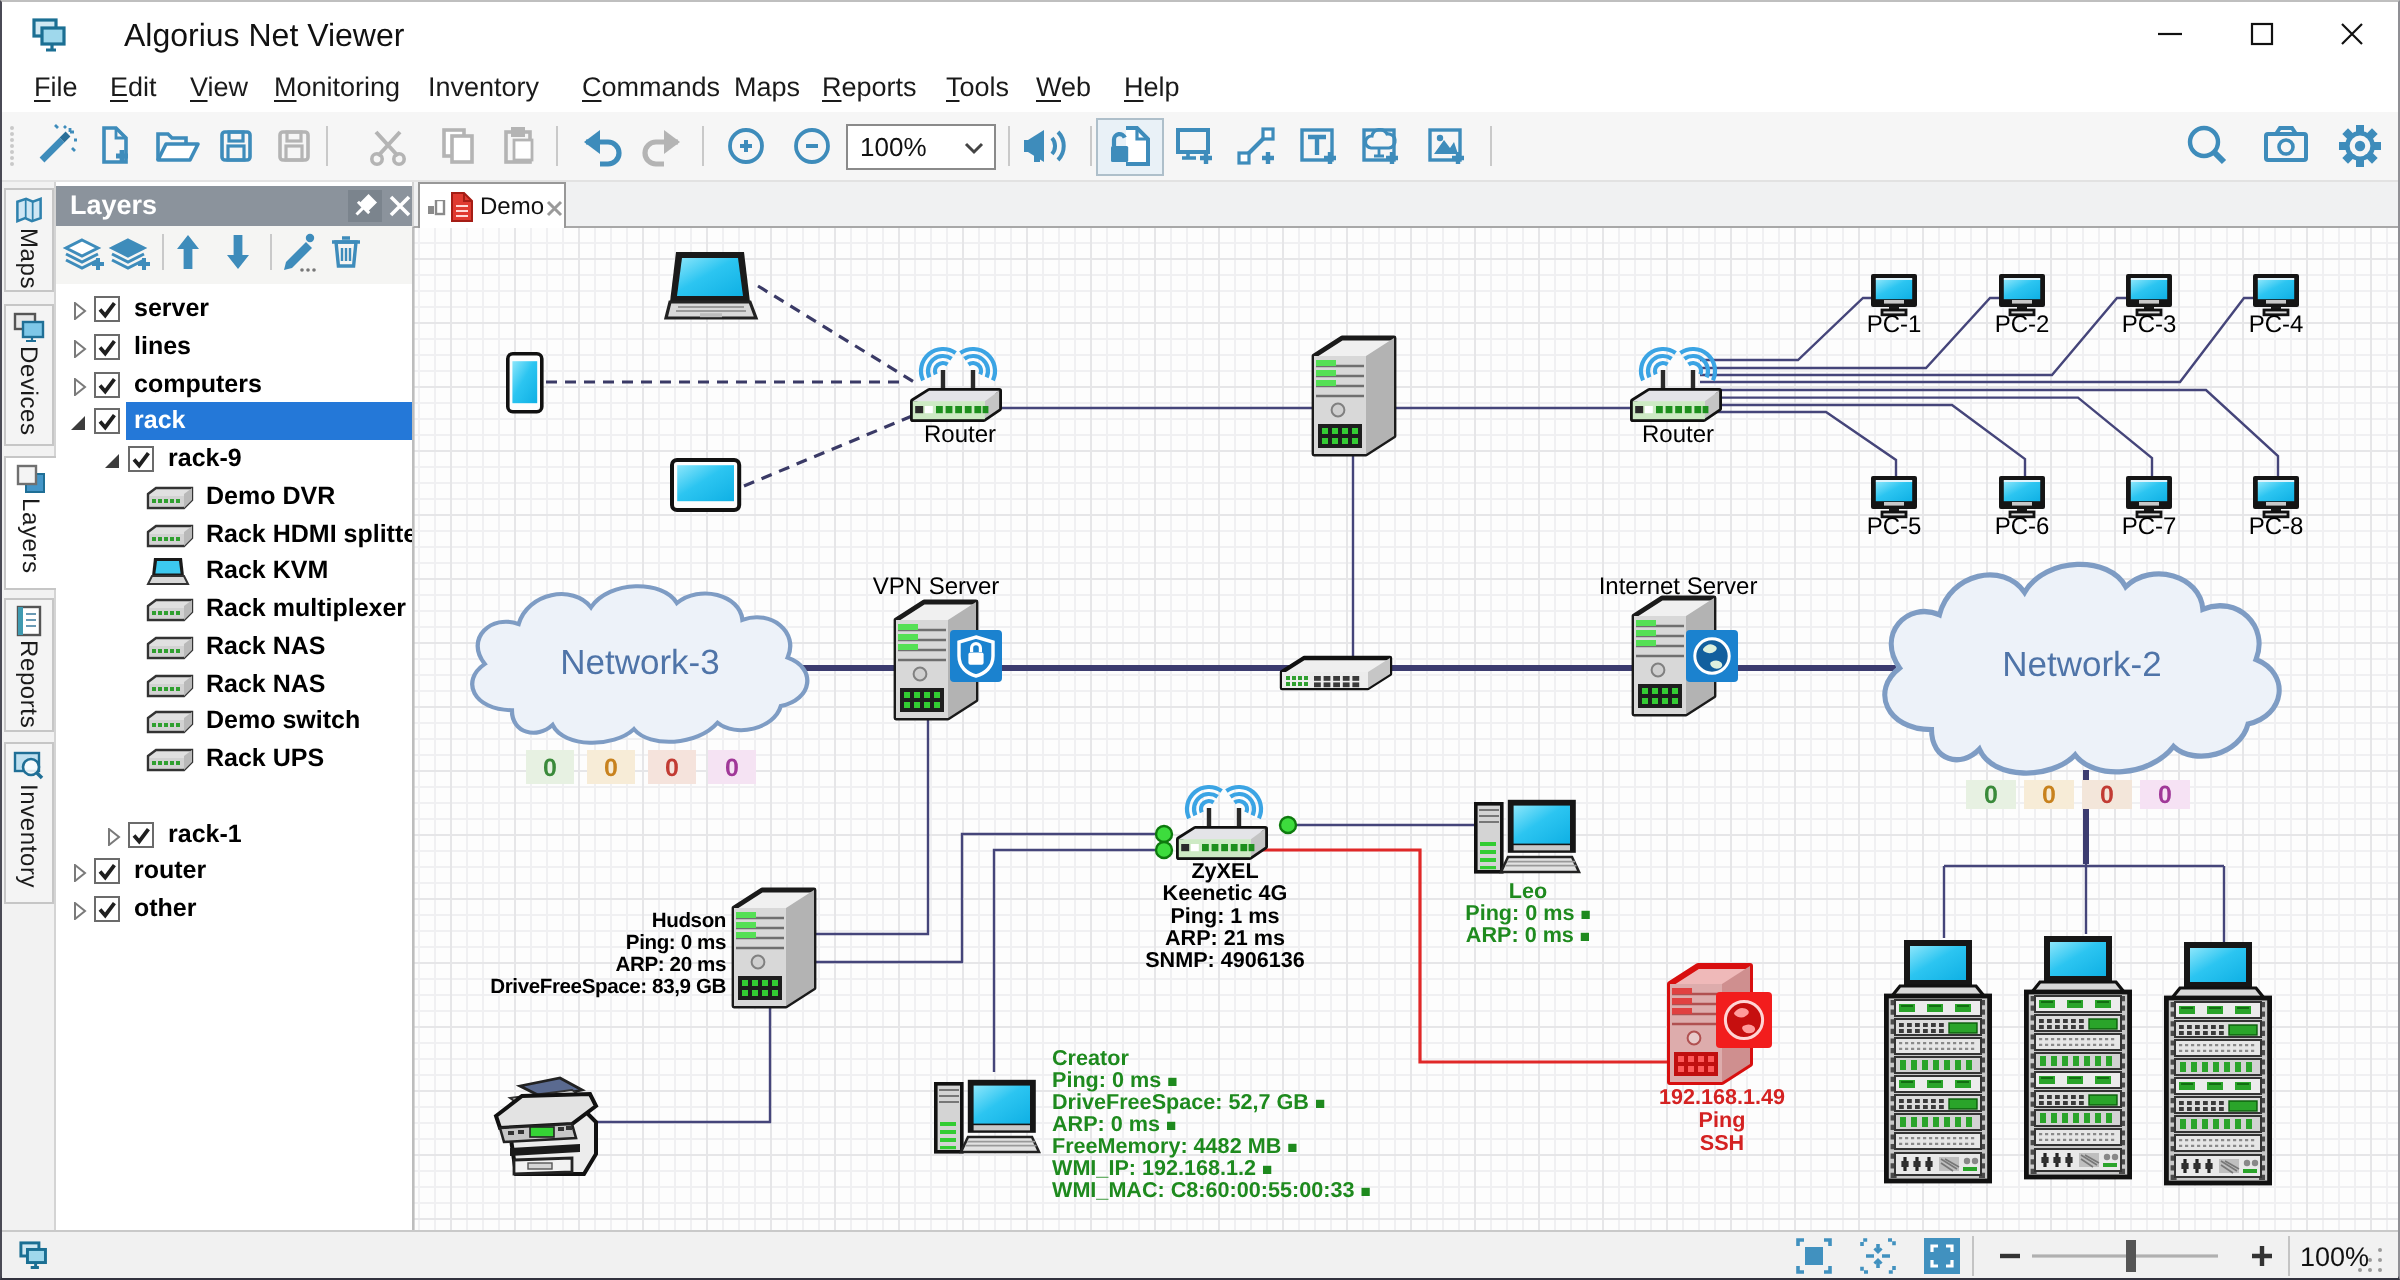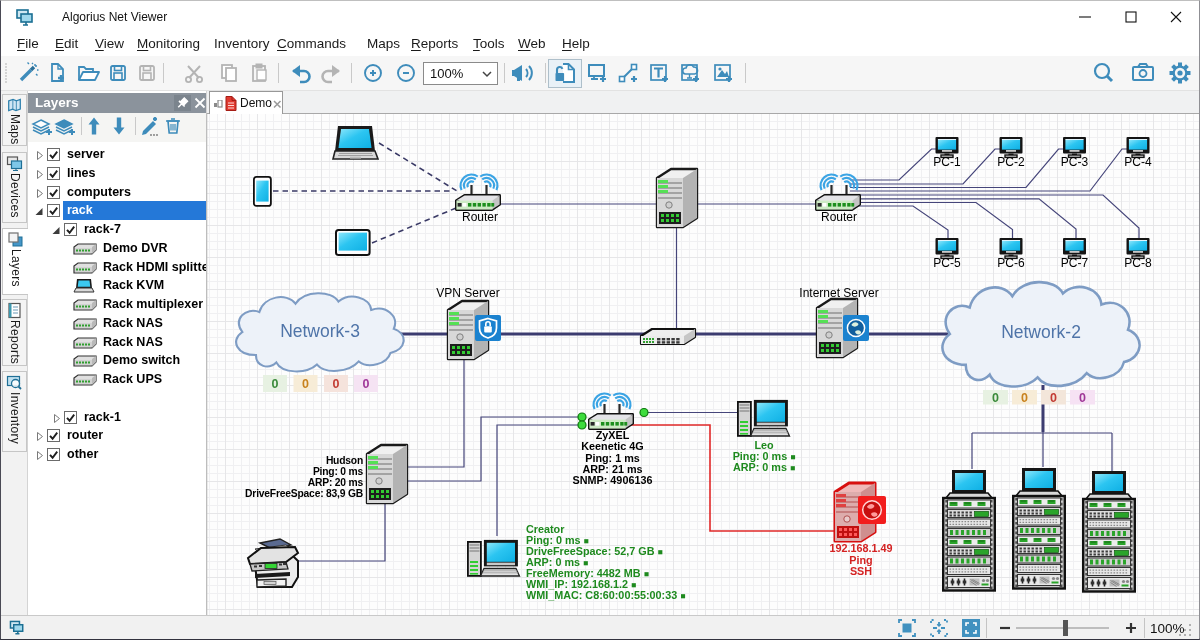--- a/index.html
+++ b/index.html
@@ -3,21 +3,21 @@
 <meta charset="utf-8">
 <style>
 * { margin:0; padding:0; box-sizing:border-box; }
 html,body { width:1200px; height:640px; overflow:hidden; }
 body { font-family:"Liberation Sans", sans-serif; background:#fff; position:relative; }
 #win { position:absolute; left:0; top:0; width:1200px; height:640px;
   border-left:1px solid #4a4a55; border-right:1px solid #8f8f94; border-bottom:2px solid #32323e; border-top:1px solid #bfbfbf; }
 
 #titlebar { position:absolute; left:0; top:0; width:1198px; height:32px; background:#fff; }
 #title-ic { position:absolute; left:13px; top:6px; }
-#title-tx { position:absolute; left:61px; top:9px; font-size:12px; color:#111; }
+#title-tx { position:absolute; left:61px; top:9px; font-size:16px; color:#111; }
 .winbtn { position:absolute; top:0; height:32px; width:46px; }
 
 #menubar { position:absolute; left:0; top:32px; width:1198px; height:23px; background:#fff; font-size:13.5px; color:#1a1a1a; }
 .mi { position:absolute; top:3px; }
 .mi u { text-decoration:underline; text-underline-offset:2px; }
 
 #toolbar { position:absolute; left:0; top:55px; width:1198px; height:35px; background:#f6f6f6; border-bottom:1px solid #e2e2e2; }
 #tb-icons { position:absolute; left:0; top:0; z-index:2; }
 #zoombox { position:absolute; left:422px; top:6px; width:75px; height:23px; background:#fff; border:1px solid #8a8a8a; font-size:13px; color:#111; z-index:3; }
 #zoombox span { position:absolute; left:6px; top:3px; }
@@ -66,21 +66,21 @@
     <svg class="winbtn" style="left:1152px" width="46" height="32">
         <path d="M18 11 l10 10 M28 11 l-10 10" stroke="#111" stroke-width="1.1"></path>
       </svg>
   </div>
   <div id="menubar">
     <span class="mi" style="left:16px"><u>F</u>ile</span>
     <span class="mi" style="left:54px"><u>E</u>dit</span>
     <span class="mi" style="left:94px"><u>V</u>iew</span>
     <span class="mi" style="left:136px"><u>M</u>onitoring</span>
     <span class="mi" style="left:213px">Inventory</span>
-    <span class="mi" style="left:276px"><u>C</u>ommands</span>
+    <span class="mi" style="left:290px"><u>C</u>ommands</span>
     <span class="mi" style="left:366px">Maps</span>
     <span class="mi" style="left:410px"><u>R</u>eports</span>
     <span class="mi" style="left:472px"><u>T</u>ools</span>
     <span class="mi" style="left:517px"><u>W</u>eb</span>
     <span class="mi" style="left:561px"><u>H</u>elp</span>
   </div>
   <div id="toolbar">
     <svg id="tb-icons" width="1198" height="35">
       <defs>
         <path id="pl" d="M-3 0 H3 M0 -3 V3"></path>
@@ -352,21 +352,21 @@
             <span class="lab" style="left:39px;color:#fff">rack</span>
           </div>
 <div class="trow" style="top:75.00px">
             <svg style="position:absolute;left:24px;top:6px" width="9" height="9">
               <polygon points="7.5,1 7.5,8 0.5,8" fill="#3c3c3c"></polygon>
             </svg>
             <svg style="position:absolute;left:36px;top:3px" width="13" height="13">
               <rect x="0.5" y="0.5" width="12" height="12" fill="#fff" stroke="#6b6b6b"></rect>
               <path d="M3 6.8 l2.6 2.9 L10.2 3.6" fill="none" stroke="#1f1f1f" stroke-width="1.9"></path>
             </svg>
-            <span class="lab" style="left:56px">rack-7</span>
+            <span class="lab" style="left:56px">rack-9</span>
           </div>
 <div class="trow" style="top:93.75px">
             <svg style="position:absolute;left:45px;top:4px" width="24" height="12" viewBox="0 0 24 12">
               <polygon points="1,4 5,1 23,1 23,7 19,11 1,11" fill="#e0e0e0" stroke="#333" stroke-width="1.2"></polygon>
               <polygon points="19,4 23,1 23,7 19,11" fill="#b9b9b9"></polygon>
               <rect x="2" y="5" width="17" height="5" fill="#d2d2d2"></rect>
               <g fill="#2f9f2f">
                 <rect x="3" y="6.5" width="2" height="2"></rect>
                 <rect x="6" y="6.5" width="2" height="2"></rect>
                 <rect x="9" y="6.5" width="2" height="2"></rect>

